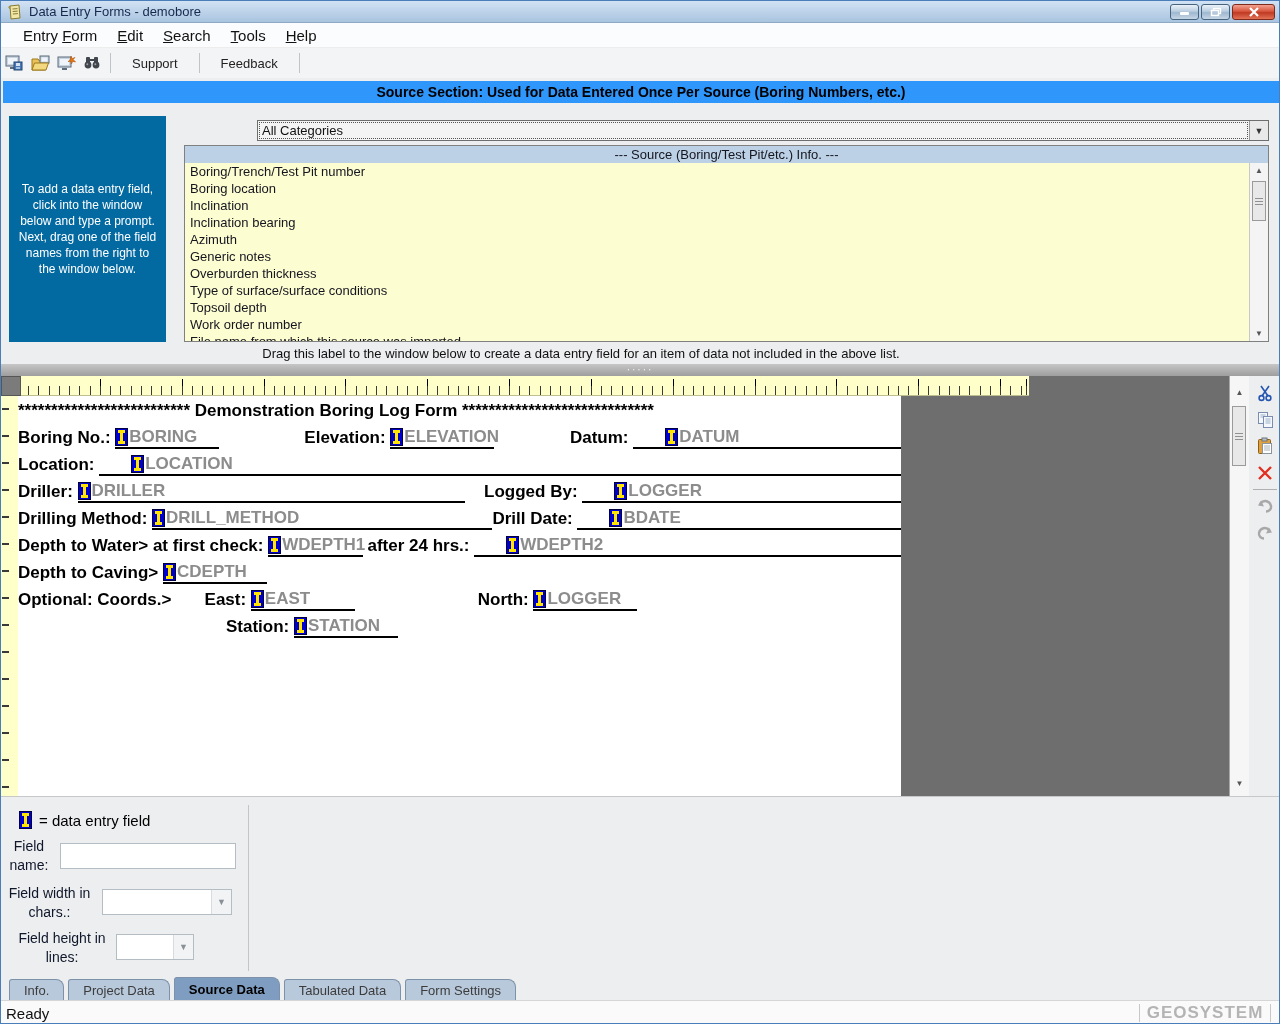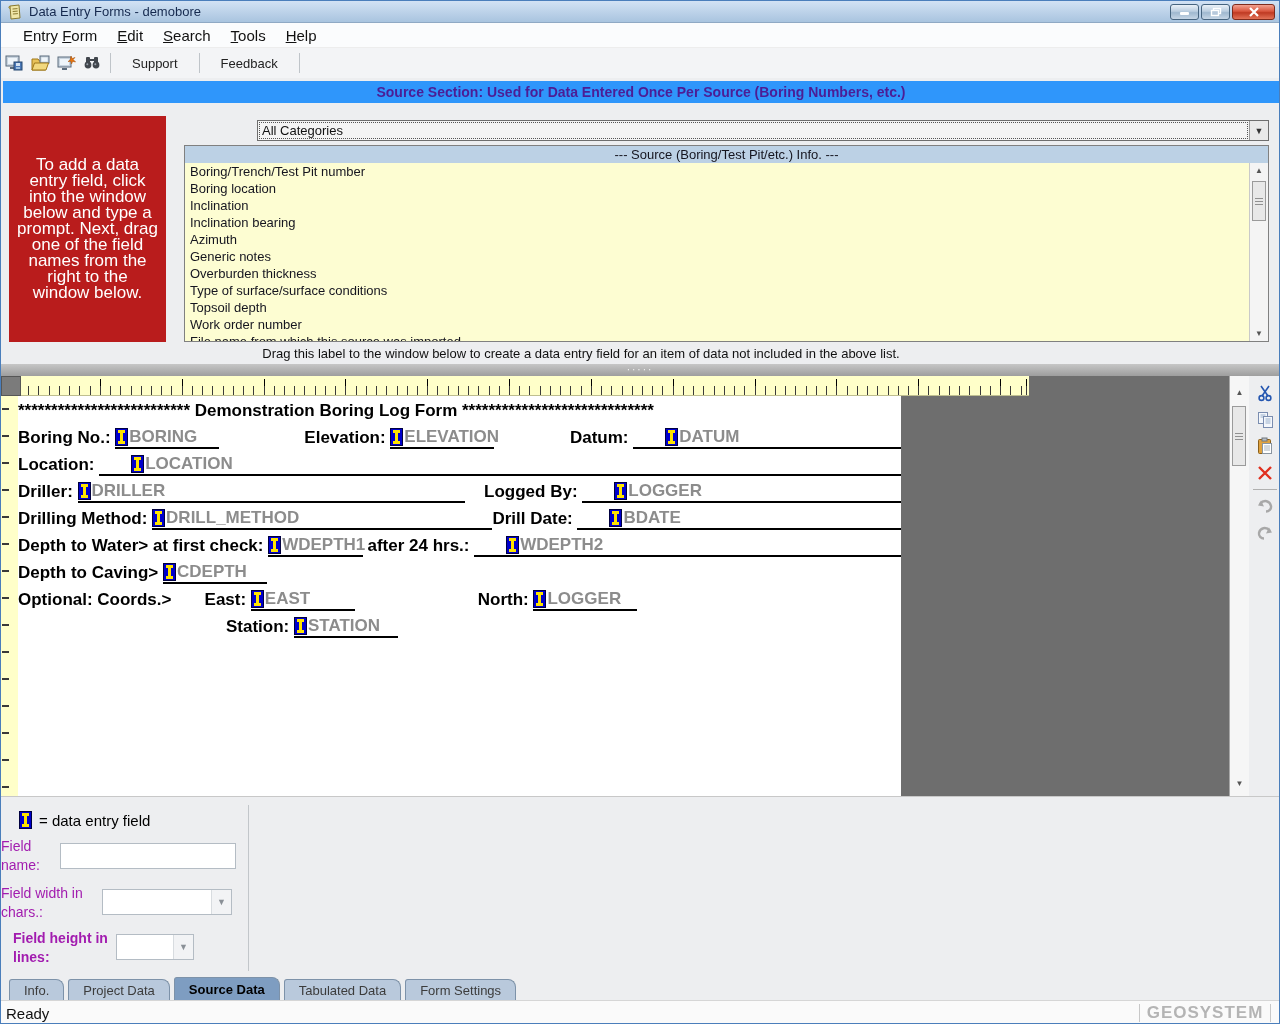--- a/index.html
+++ b/index.html
@@ -28,27 +28,27 @@
 
   
   .toolbarband { position:absolute; left:0; top:47px; width:100%; height:30px; background:#F3F4F6;
                  display:flex; align-items:center; }
   .tbicon { width:22px; height:20px; margin:0 2px; display:flex; align-items:center; justify-content:center; }
   .tbsep { width:1px; height:20px; background:#BFC4C9; margin:0 5px; }
   .tbbtn { font-size:13px; color:#222; padding:4px 16px; }
 
   
   .bluehead { position:absolute; left:2px; top:80px; width:1276px; height:22px; background:#2F96FB;
-              color:#4c1d95; font-weight:bold; font-size:14px; display:flex; align-items:center;
+              color:#000000; font-weight:bold; font-size:14px; display:flex; align-items:center;
               justify-content:center; }
 
   
   .upper { position:absolute; left:0; top:102px; width:100%; height:261px; background:#EDEEF0; }
-  .bluepanel { position:absolute; left:8px; top:13px; width:157px; height:226px; background:#b91c1c;
-               color:#fff; font-size:17px; line-height:16px; text-align:center;
+  .bluepanel { position:absolute; left:8px; top:13px; width:157px; height:226px; background:#0369a1;
+               color:#fff; font-size:12px; line-height:16px; text-align:center;
                display:flex; align-items:center; justify-content:center; padding:8px; }
   .combo { position:absolute; left:256px; top:17px; width:1012px; height:21px; background:#F4F4F4;
            border:1px solid #6E6E6E; display:flex; }
   .combo-text { flex:1; font-size:13px; color:#111; padding:1px 4px; outline:1px dotted #555;
                 outline-offset:-2px; display:flex; align-items:center;}
   .combo-arrow { width:19px; border-left:1px solid #999; background:#E9E9E9; display:flex;
                  align-items:center; justify-content:center; font-size:9px; color:#333; }
   .fieldlist { position:absolute; left:183px; top:42px; width:1085px; height:197px;
                border:1px solid #808080; background:#FDFDD2; display:flex; flex-direction:column; }
   .fl-header { height:17px; background:#BCD1E5; font-size:13px; color:#15151F; text-align:center;
@@ -115,21 +115,21 @@
   .iconstrip { position:absolute; left:1248px; top:0; width:32px; height:420px; background:#EDEEF0; }
   .stripicon { position:absolute; left:7px; width:18px; height:18px; display:flex; align-items:center;
                justify-content:center; }
   .stripdiv { position:absolute; left:4px; width:24px; height:1px; background:#B0B0B0; }
 
   
   .bottompanel { position:absolute; left:0; top:795px; width:100%; height:180px; background:#EDEEF0;
                  border-top:1px solid #C8C8C8; }
   .legendrow { position:absolute; left:18px; top:14px; display:flex; align-items:center; gap:7px;
                font-size:15px; color:#000; }
-  .plabel { position:absolute; font-size:14px; color:#a21caf; text-align:left; line-height:19px; }
+  .plabel { position:absolute; font-size:14px; color:#0f172a; text-align:center; line-height:19px; }
   .pinput { position:absolute; background:#FFFFFF; border:1px solid #B4BCC4; }
   .pcombo { position:absolute; background:#FFFFFF; border:1px solid #B4BCC4; display:flex; }
   .pcombo .pc-text { flex:1; }
   .pcombo .pc-arrow { width:20px; display:flex; align-items:center; justify-content:center;
                       font-size:9px; color:#8A9097; border-left:1px solid #D8DCE0; background:#F2F3F5;}
   .bp-divider { position:absolute; left:247px; top:8px; width:1px; height:166px; background:#C2C6CA; }
 
   
   .tabbar { position:absolute; left:0; top:975px; width:100%; height:24px; background:#EDEEF0;
             display:flex; align-items:flex-end; padding-left:8px; gap:4px; }
@@ -419,21 +419,21 @@
 
     <div class="plabel" style="left:0; top:87px; width:97px;">
       <div>Field width in</div>
       <div>chars.:</div>
     </div>
     <div class="pcombo" style="left:101px; top:92px; width:130px; height:26px;">
       <div class="pc-text"></div>
       <div class="pc-arrow">▼</div>
     </div>
 
-    <div class="plabel" style="left:12px; top:132px; width:98px;font-weight:bold;">
+    <div class="plabel" style="left:12px; top:132px; width:98px;">
       <div>Field height in</div>
       <div>lines:</div>
     </div>
     <div class="pcombo" style="left:115px; top:137px; width:78px; height:26px;">
       <div class="pc-text"></div>
       <div class="pc-arrow">▼</div>
     </div>
 
     <div class="bp-divider"></div>
   </div>

